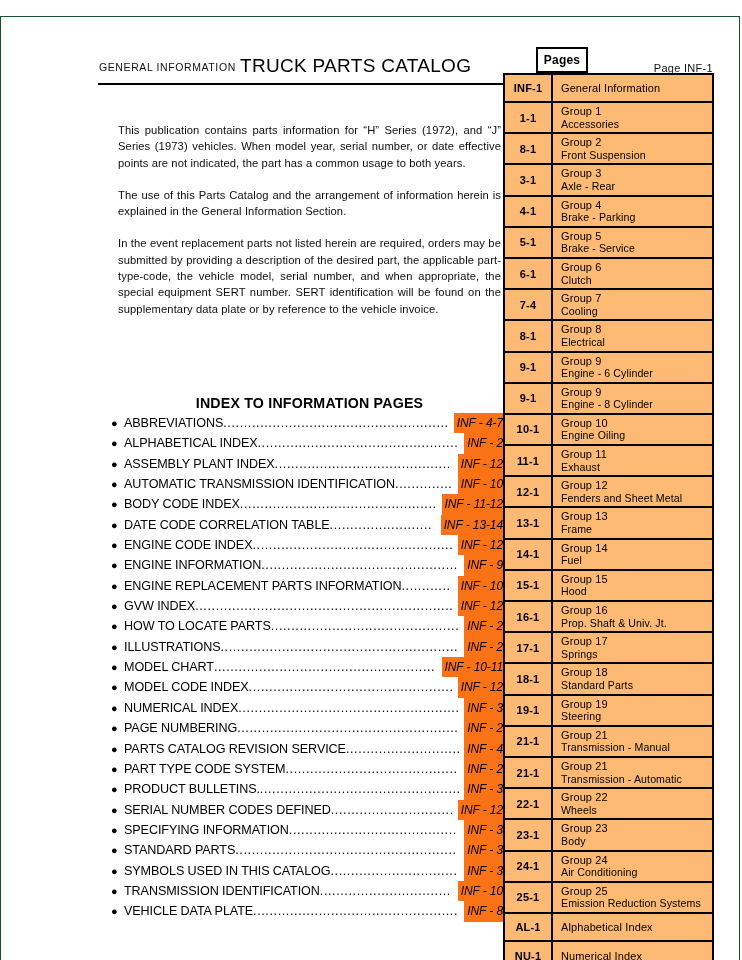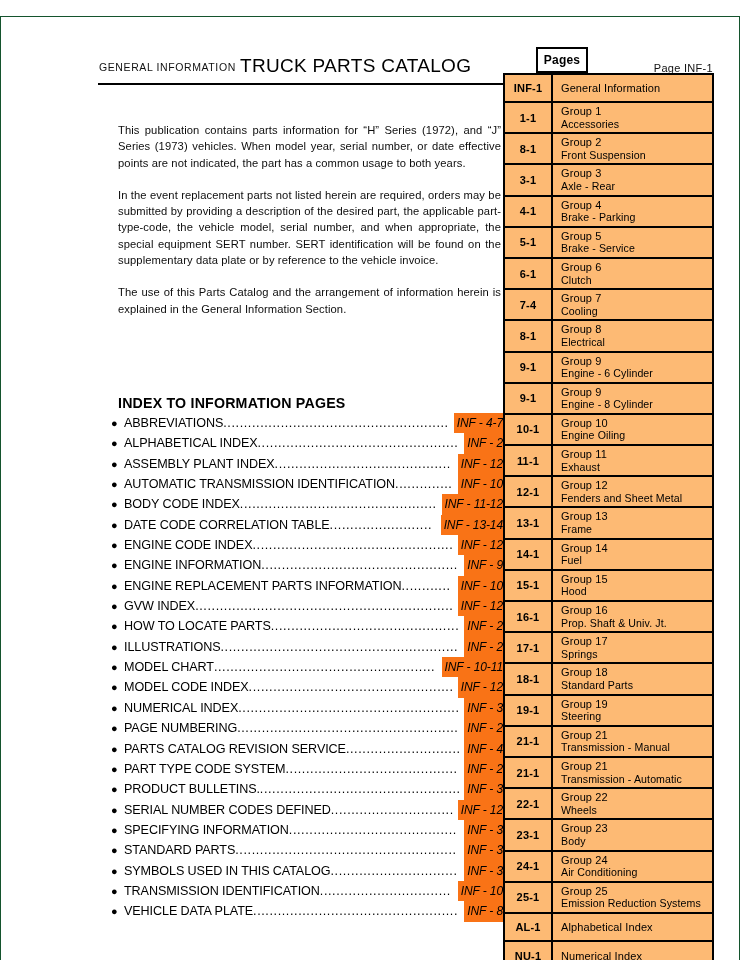--- a/index.html
+++ b/index.html
@@ -88,21 +88,21 @@
     letter-spacing: 0.1px;
   }
   .para:last-child { margin-bottom: 0; }
 
   
   #index-title {
     position: absolute;
     left: 117px;
     top: 378px;
     width: 383px;
-    text-align: left;
+    text-align: center;
     font-size: 14.2px;
     font-weight: bold;
     letter-spacing: 0.2px;
     color: #000;
   }
   #index-list {
     position: absolute;
     left: 110px;
     top: 396px;
     width: 392px;
@@ -227,22 +227,22 @@
 
   <div id="header">
     <div id="hdr-left">GENERAL INFORMATION</div>
     <div id="hdr-title">TRUCK PARTS CATALOG</div>
   </div>
   <div id="hdr-rule"></div>
   <div id="hdr-page-label">Page INF-1</div>
 
   <div id="intro">
     <p class="para">This publication contains parts information for “H” Series (1972), and “J” Series (1973) vehicles. When model year, serial number, or date effective points are not indicated, the part has a common usage to both years.</p>
+    <p class="para">The use of this Parts Catalog and the arrangement of information herein is explained in the General Information Section.</p>
     <p class="para">In the event replacement parts not listed herein are required, orders may be submitted by providing a description of the desired part, the applicable part-type-code, the vehicle model, serial number, and when appropriate, the special equipment SERT number. SERT identification will be found on the supplementary data plate or by reference to the vehicle invoice.</p>
-    <p class="para">The use of this Parts Catalog and the arrangement of information herein is explained in the General Information Section.</p>
   </div>
 
   <div id="index-title">INDEX TO INFORMATION PAGES</div>
   <div id="index-list">
       <div class="idx-row"><span class="idx-bullet">●</span><span class="idx-label">ABBREVIATIONS</span><span class="idx-leader" style="width: 226.969px;">.......................................................</span><span class="idx-page">INF - 4-7</span></div>
       <div class="idx-row"><span class="idx-bullet">●</span><span class="idx-label">ALPHABETICAL INDEX</span><span class="idx-leader" style="width: 203.688px;">.................................................</span><span class="idx-page">INF - 2</span></div>
       <div class="idx-row"><span class="idx-bullet">●</span><span class="idx-label">ASSEMBLY PLANT INDEX</span><span class="idx-leader" style="width: 179.719px;">...........................................</span><span class="idx-page">INF - 12</span></div>
       <div class="idx-row"><span class="idx-bullet">●</span><span class="idx-label">AUTOMATIC TRANSMISSION IDENTIFICATION</span><span class="idx-leader" style="width: 59.2656px;">..............</span><span class="idx-page">INF - 10</span></div>
       <div class="idx-row"><span class="idx-bullet">●</span><span class="idx-label">BODY CODE INDEX</span><span class="idx-leader" style="width: 197.5px;">................................................</span><span class="idx-page">INF - 11-12</span></div>
       <div class="idx-row"><span class="idx-bullet">●</span><span class="idx-label">DATE CODE CORRELATION TABLE</span><span class="idx-leader" style="width: 106.797px;">.........................</span><span class="idx-page">INF - 13-14</span></div>

